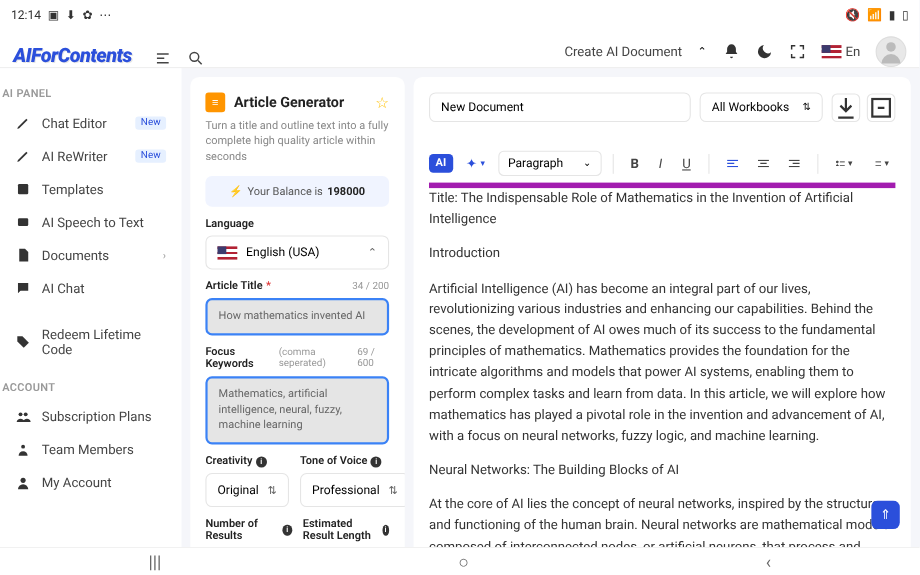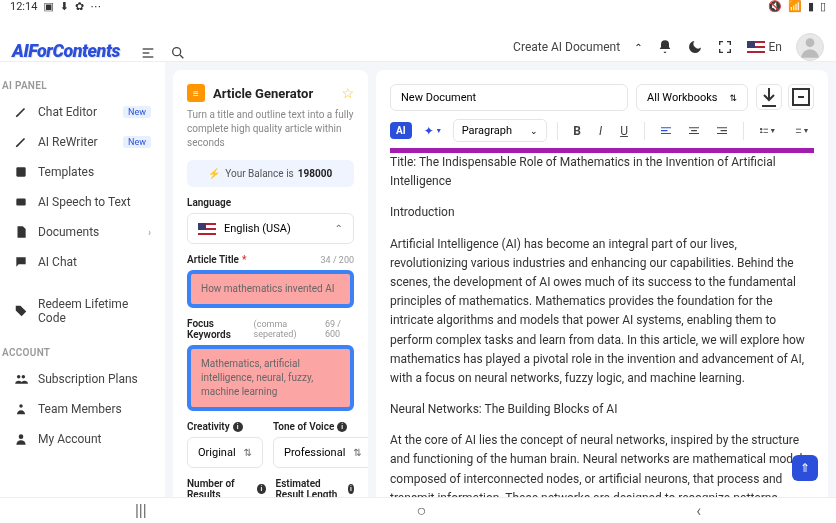--- a/index.html
+++ b/index.html
@@ -1,17 +1,17 @@
 <!DOCTYPE html>
 <html><head>
 <meta charset="utf-8">
 <style>
 *{margin:0;padding:0;box-sizing:border-box;font-family:-apple-system,BlinkMacSystemFont,"Segoe UI",Roboto,sans-serif}
 body{width:836px;height:523px;background:#f5f6fa;overflow:hidden;position:relative}
-.status-bar{height:20px;background:#fff;display:flex;justify-content:space-between;align-items:flex-start;padding:0 10px;font-size:11px;color:#333}
+.status-bar{height:20px;background:#fff;display:flex;justify-content:space-between;align-items:flex-end;padding:0 10px;font-size:11px;color:#333}
 .status-left,.status-right{display:flex;gap:6px;align-items:center}
 .top-header{height:42px;background:#fff;display:flex;align-items:flex-end;padding:0 12px;border-bottom:1px solid #eee}
 .logo{font-weight:900;font-size:18px;color:#2b4fdb;letter-spacing:-0.5px;text-shadow:1px 1px 0 rgba(0,0,0,0.1);font-style:italic}
 .header-icons{display:flex;gap:14px;margin-left:20px}
 .header-right{margin-left:auto;display:flex;align-items:center;gap:14px}
 .icon{width:16px;height:16px;display:inline-flex;align-items:center;justify-content:center}
 .avatar{width:28px;height:28px;border-radius:50%;background:#e8e8e8;border:1px solid #ddd;display:flex;align-items:center;justify-content:center}
 .btn-text{font-size:12px;color:#444}
 .chevron{font-size:10px}
 .flag{width:18px;height:12px;background:linear-gradient(to bottom,#b22234 0%,#b22234 20%,#fff 20%,#fff 40%,#b22234 40%,#b22234 60%,#fff 60%,#fff 80%,#b22234 80%);position:relative;display:inline-block}
@@ -32,27 +32,27 @@
 .star{margin-left:auto;color:#ffc107;font-size:14px}
 .gen-desc{font-size:10px;color:#888;line-height:1.4;margin-bottom:10px}
 .balance-box{background:#f0f4ff;border-radius:6px;padding:8px;font-size:10px;color:#555;margin-bottom:10px;display:flex;align-items:center;gap:4px;justify-content:center}
 .balance-bolt{color:#2b4fdb}
 .balance-num{font-weight:700;color:#222}
 .field-label{font-size:10px;font-weight:600;color:#222;margin-bottom:5px;display:flex;align-items:center;gap:3px}
 .req{color:#d33}
 .field-count{margin-left:auto;font-size:9px;color:#999;font-weight:400}
 .sel-box{background:#fff;border:1px solid #e5e5e5;border-radius:6px;padding:8px 10px;font-size:11px;display:flex;align-items:center;gap:8px;margin-bottom:10px}
 .sel-box .chev{margin-left:auto;font-size:10px;color:#666}
-.inp-box{background:#fca5a5;border:4px solid #3b82f6;border-radius:6px;padding:8px 10px;font-size:10px;color:#666;margin-bottom:10px;line-height:1.4}
+.inp-box{background:#e5e5e5;border:2px solid #3b82f6;border-radius:6px;padding:8px 10px;font-size:10px;color:#666;margin-bottom:10px;line-height:1.4}
 .hint{font-size:9px;color:#999;font-weight:400}
 .info-dot{width:10px;height:10px;background:#333;color:#fff;border-radius:50%;font-size:7px;display:inline-flex;align-items:center;justify-content:center}
 .row2{display:flex;gap:10px}
 .row2>div{flex:1}
 .editor-panel{flex:1;display:flex;flex-direction:column;min-width:0}
-.ed-top{display:flex;gap:8px;margin-bottom:2px;align-items:flex-start}
+.ed-top{display:flex;gap:8px;margin-bottom:20px;align-items:flex-end}
 .ed-sel{border:1px solid #e5e5e5;border-radius:6px;padding:6px 10px;font-size:11px;display:flex;align-items:center;gap:6px;background:#fff}
 .ed-sel .chev{margin-left:6px;font-size:9px}
 .ed-icons-right{margin-left:auto;display:flex;gap:6px}
 .ed-icon-btn{width:26px;height:26px;border:1px solid #e5e5e5;border-radius:5px;display:flex;align-items:center;justify-content:center;font-size:12px;background:#fff}
 .toolbar{display:flex;align-items:center;gap:6px;padding:6px 0;border-bottom:5px solid #a21caf;flex-wrap:nowrap}
 .ai-badge{background:#2b4fdb;color:#fff;font-size:10px;font-weight:700;padding:3px 6px;border-radius:4px}
 .tb-btn{padding:4px 6px;font-size:12px;color:#444;display:flex;align-items:center;gap:3px;border-radius:4px}
 .tb-sel{border:1px solid #e5e5e5;border-radius:5px;padding:4px 8px;font-size:11px;display:flex;align-items:center;gap:6px}
 .tb-divider{width:1px;height:18px;background:#e5e5e5;margin:0 4px}
 .doc-body{font-size:12px;color:#333;line-height:1.6;padding-right:4px;overflow-y:auto;flex:1}

